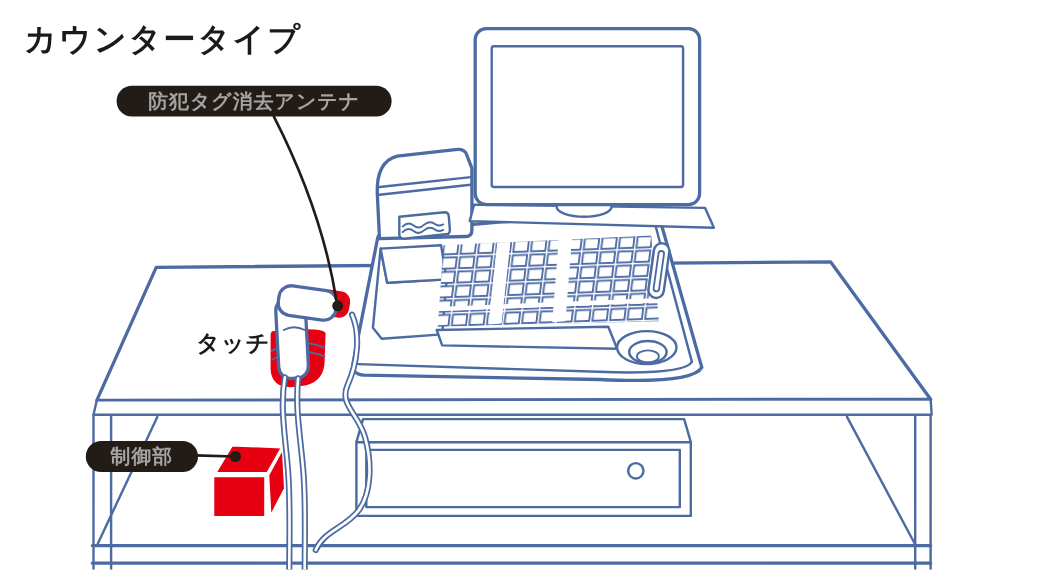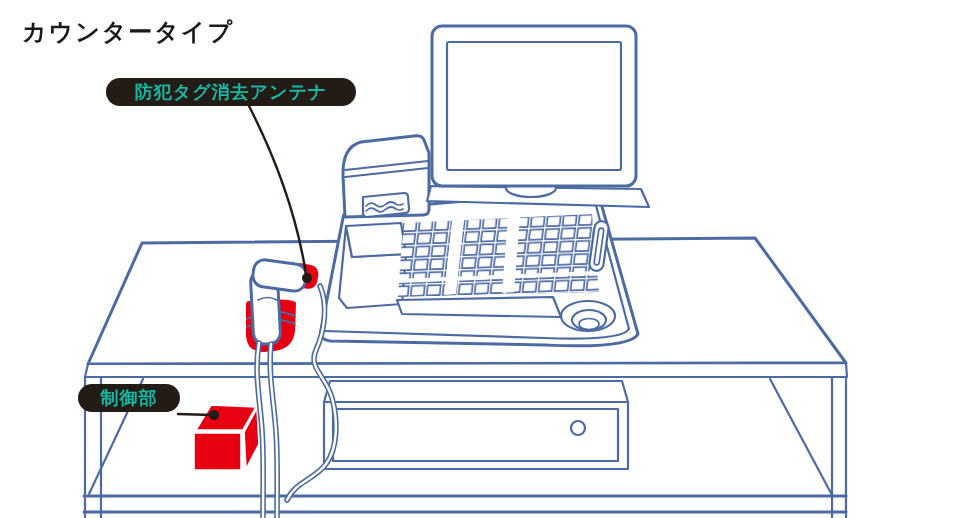--- a/index.html
+++ b/index.html
@@ -17,30 +17,30 @@
   .keycell{stroke:var(--line-blue,#4d6ba3);stroke-width:1.7;fill:#fff;}
   .whitefill{fill:#fff;stroke:none;}
   .red{fill:var(--accent-red,#e60012);stroke:#fff;stroke-width:1.6;stroke-linejoin:round;}
   .redplain{fill:var(--accent-red,#e60012);stroke:none;}
   .lead{stroke:var(--label-black,#231b15);stroke-width:2.4;fill:none;stroke-linecap:round;}
   .dot{fill:var(--label-black,#231b15);stroke:none;}
   .cableO{stroke:var(--line-blue,#4d6ba3);stroke-width:5.6;fill:none;stroke-linecap:round;}
   .cableI{stroke:#fff;stroke-width:2.4;fill:none;stroke-linecap:round;}
   
   .title{
-    position:absolute;left:22px;top:16px;font-size:24px;font-weight:bold;
+    position:absolute;left:22px;top:16px;font-size:29px;font-weight:bold;
     color:#1a1a1a;letter-spacing:2px;white-space:nowrap;
   }
   .pill{
     position:absolute;height:28px;border-radius:15px;background:var(--label-black,#231b15);
-    color:#14b8a6;font-size:18px;font-weight:bold;display:flex;align-items:center;
+    color:#a3a3a3;font-size:18px;font-weight:bold;display:flex;align-items:center;
     justify-content:center;letter-spacing:1px;white-space:nowrap;
   }
   .pill-antenna{left:106px;top:78px;width:250px;}
-  .pill-controller{left:78px;top:384px;width:102px;}
+  .pill-controller{left:78px;top:401px;width:102px;}
   .scanner-label{
     position:absolute;right:714px;top:300px;text-align:right;font-size:21px;
     font-weight:bold;color:#1a1a1a;line-height:25px;letter-spacing:1px;white-space:nowrap;
   }
 </style>
 </head>
 <body>
 
 <div id="stage">
 
@@ -148,19 +148,20 @@
     <circle class="dot" cx="214" cy="415" r="5"></circle>
   </svg>
 
   <div class="title">カウンタータイプ</div>
 
   <div class="pill pill-antenna">
     <span>防犯タグ消去アンテナ</span>
   </div>
 
   <div class="scanner-label">
+    <div>タッチ</div>
   </div>
 
   <div class="pill pill-controller">
     <span>制御部</span>
   </div>
 
 </div>
 
 </body></html>

